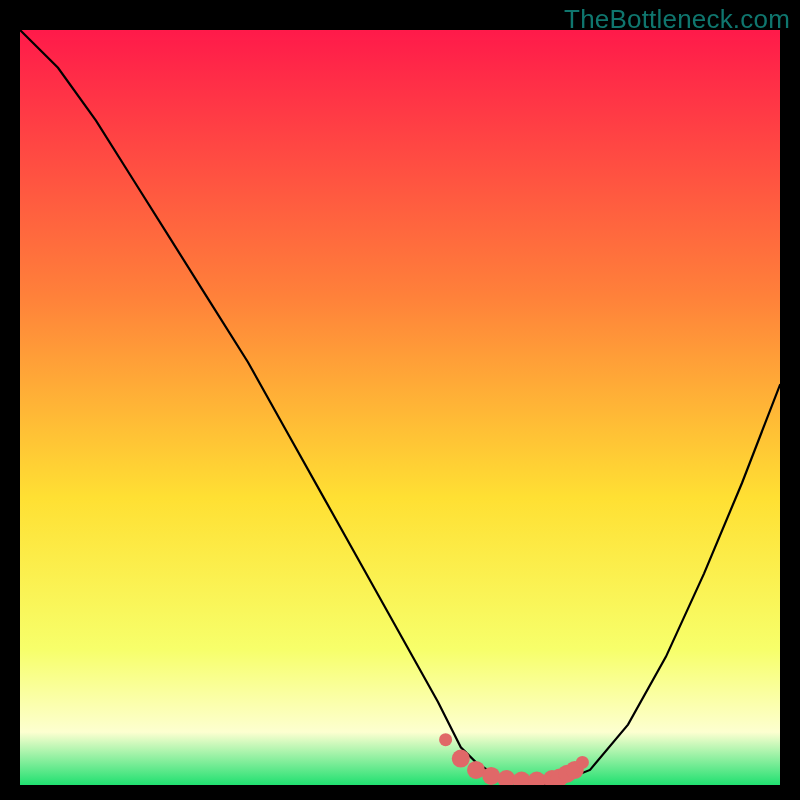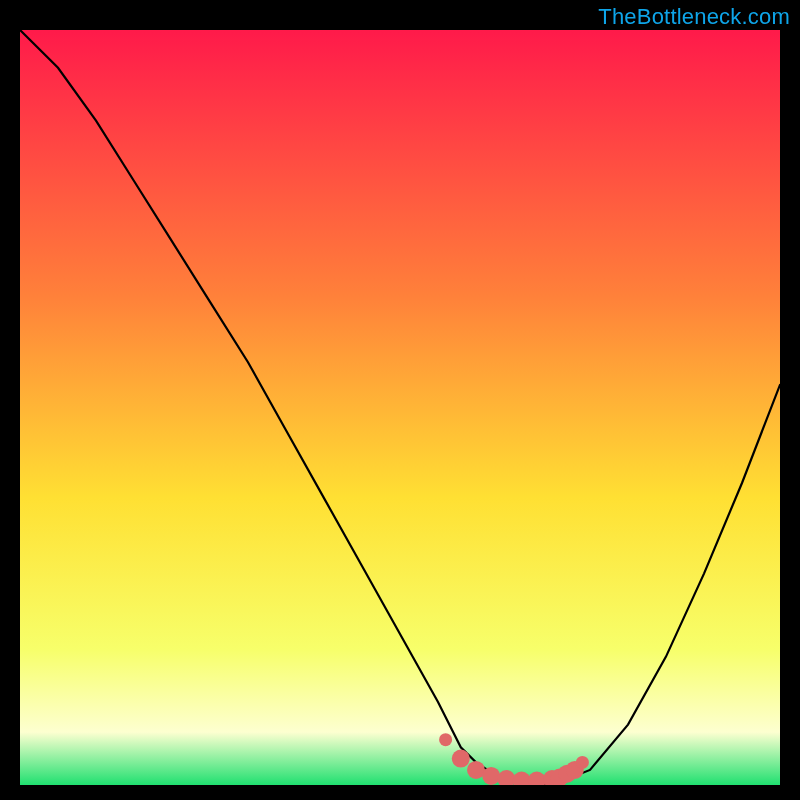--- a/index.html
+++ b/index.html
@@ -14,22 +14,22 @@
   .frame {
     position: relative;
     width: 800px;
     height: 800px;
     background: #000;
   }
   .watermark {
     position: absolute;
     top: 4px;
     right: 10px;
-    color: #0ea5e9;
-    font-size: 22px;
+    color: #0f766e;
+    font-size: 26px;
     font-weight: 500;
     z-index: 10;
     letter-spacing: 0.2px;
   }
   .plot-outer {
     position: absolute;
     left: 20px;
     top: 30px;
     width: 760px;
     height: 755px;

